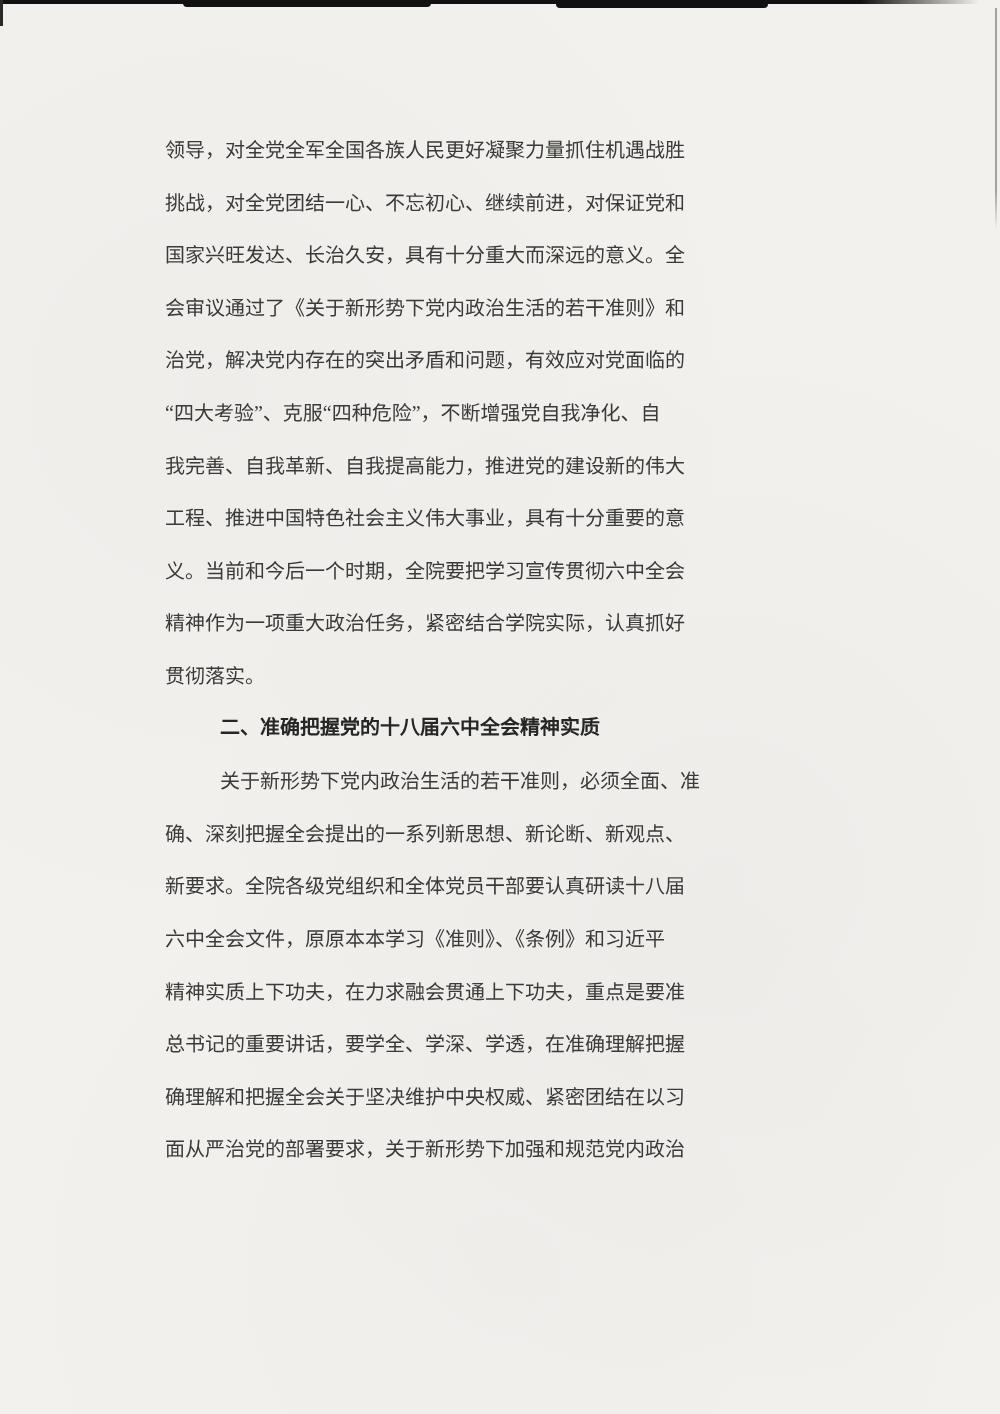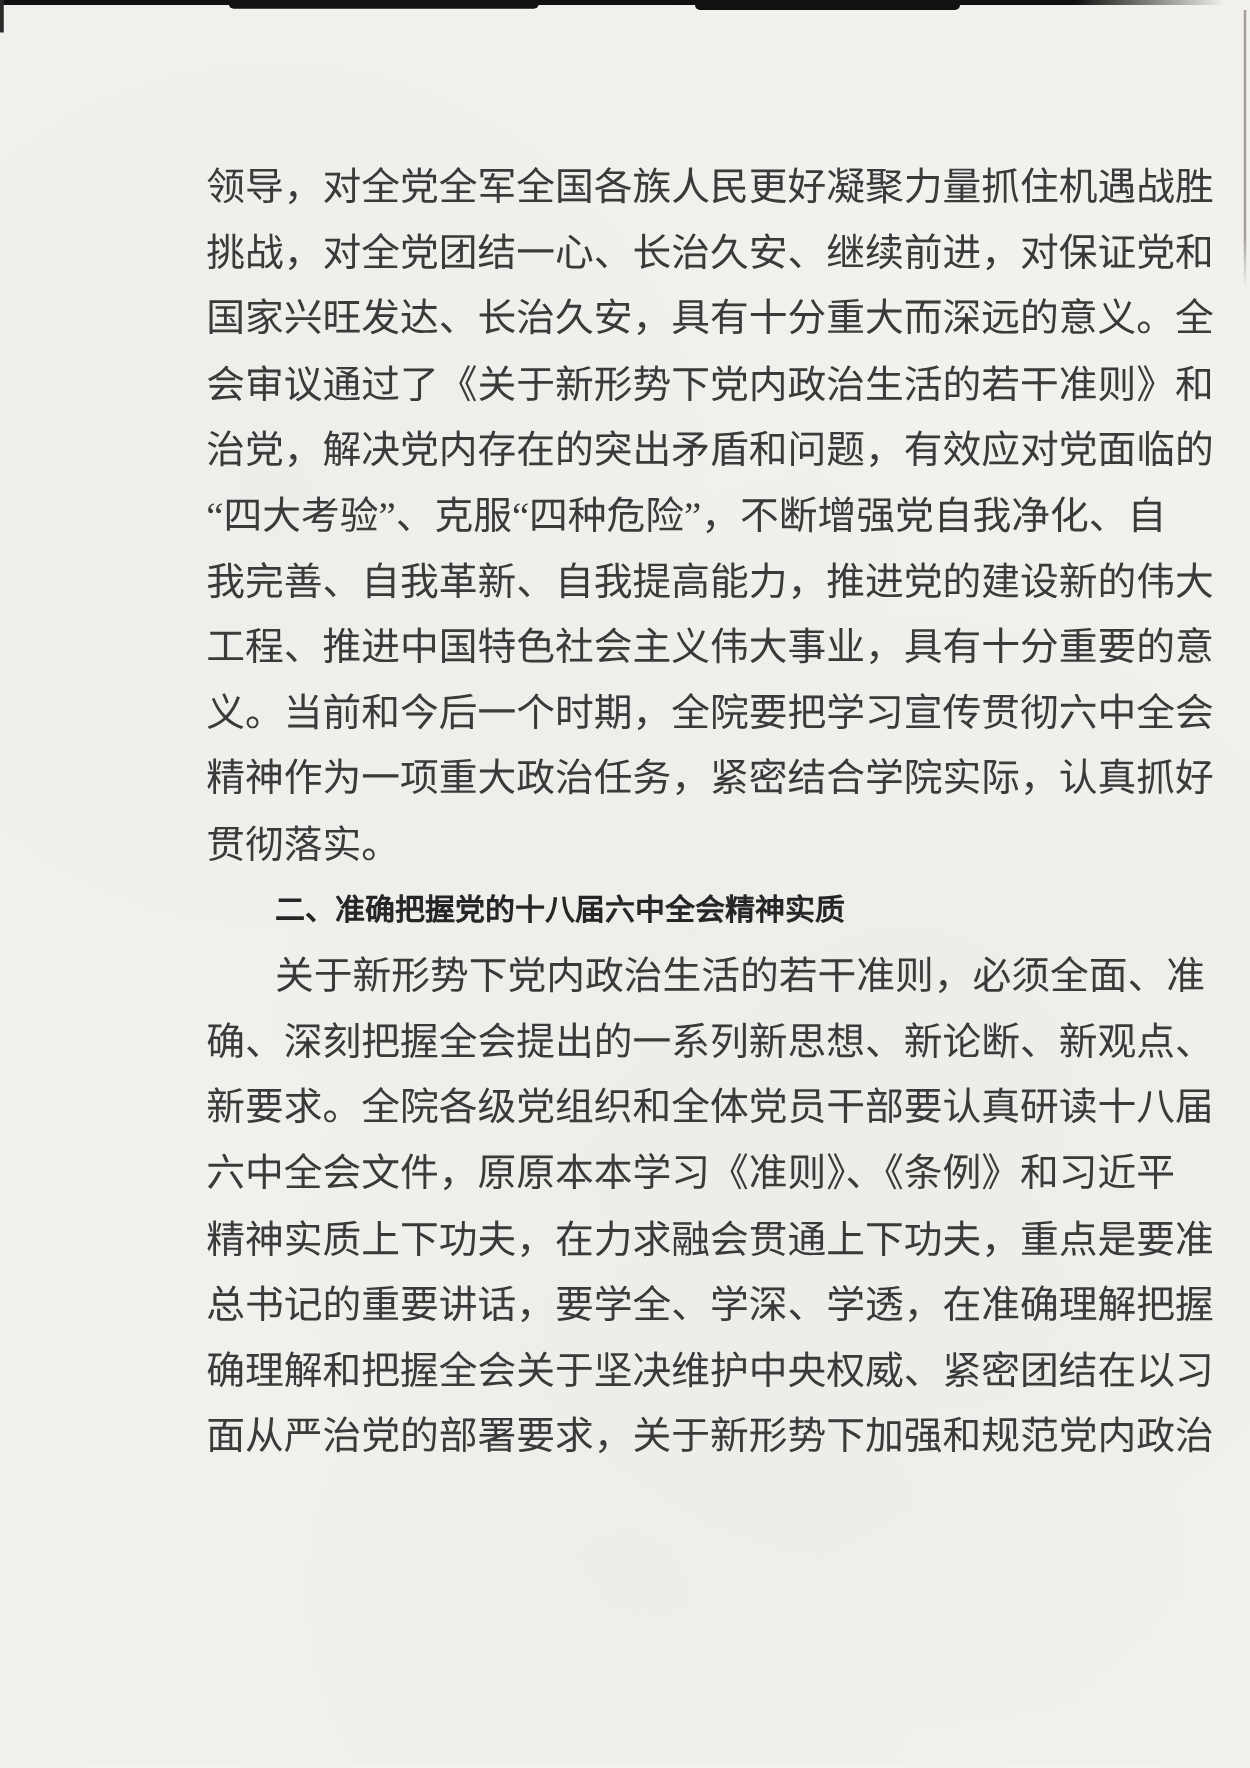--- a/index.html
+++ b/index.html
@@ -47,43 +47,43 @@
   }
   
   .text-block{
     position:absolute;top:124px;left:165px;width:700px;
     line-height:52.6px;
     color:var(--text);
   }
   .line{
     white-space:nowrap;
     height:52.6px;
-    font-size:31px;
+    font-size:20px;
     letter-spacing:0px;
   }
   .line.heading{
-    font-family:Liberation Sans, sans-serif;
+    font-family:Liberation Mono, monospace;
     font-weight:700;
-    font-size:24px;
+    font-size:20px;
     color:var(--heading);
   }
   .line.indent{
     padding-left:55px;
   }
 </style>
 </head>
 <body>
 
 <div class="page">
   <div class="top-edge"></div>
   <div class="corner-notch"></div>
   <div class="right-edge-line"></div>
   <div class="text-block">
       <div class="line body">领导，对全党全军全国各族人民更好凝聚力量抓住机遇战胜</div>
-      <div class="line body">挑战，对全党团结一心、长治久安、继续前进，对保证党和</div>
+      <div class="line body">挑战，对全党团结一心、不忘初心、继续前进，对保证党和</div>
       <div class="line body">国家兴旺发达、长治久安，具有十分重大而深远的意义。全</div>
       <div class="line body">会审议通过了《关于新形势下党内政治生活的若干准则》和</div>
       <div class="line body">治党，解决党内存在的突出矛盾和问题，有效应对党面临的</div>
       <div class="line body">“四大考验”、克服“四种危险”，不断增强党自我净化、自</div>
       <div class="line body">我完善、自我革新、自我提高能力，推进党的建设新的伟大</div>
       <div class="line body">工程、推进中国特色社会主义伟大事业，具有十分重要的意</div>
       <div class="line body">义。当前和今后一个时期，全院要把学习宣传贯彻六中全会</div>
       <div class="line body">精神作为一项重大政治任务，紧密结合学院实际，认真抓好</div>
       <div class="line body">贯彻落实。</div>
       <div class="line heading indent">二、准确把握党的十八届六中全会精神实质</div>

